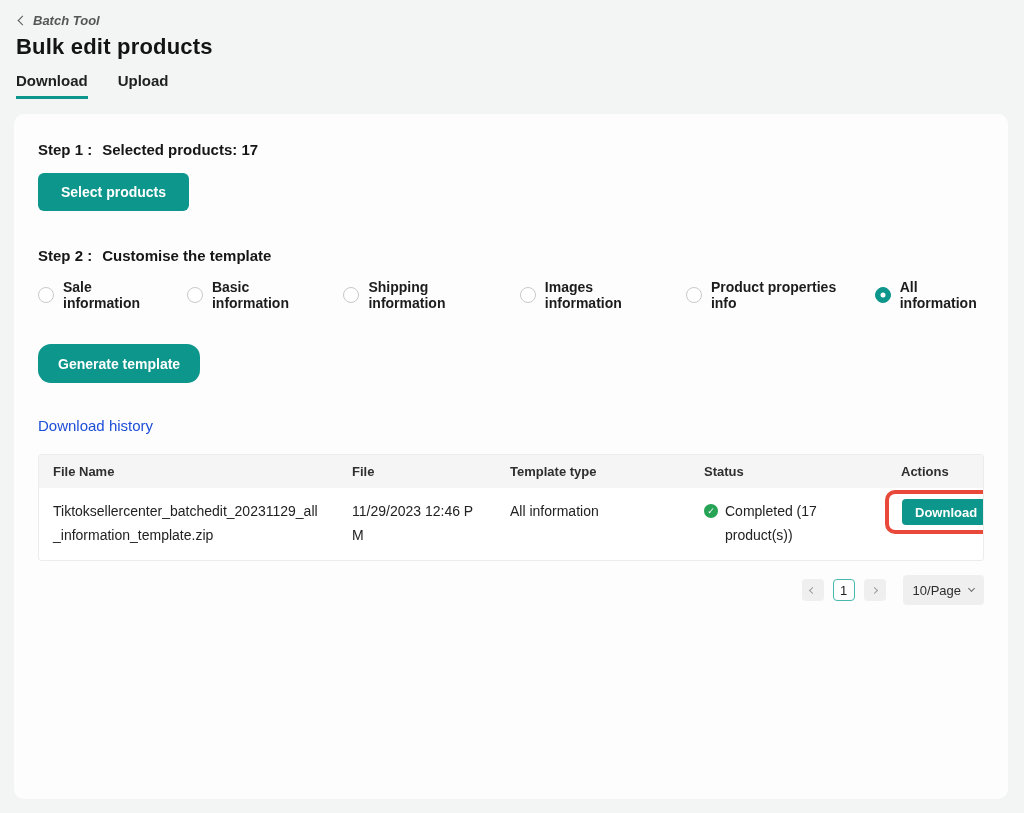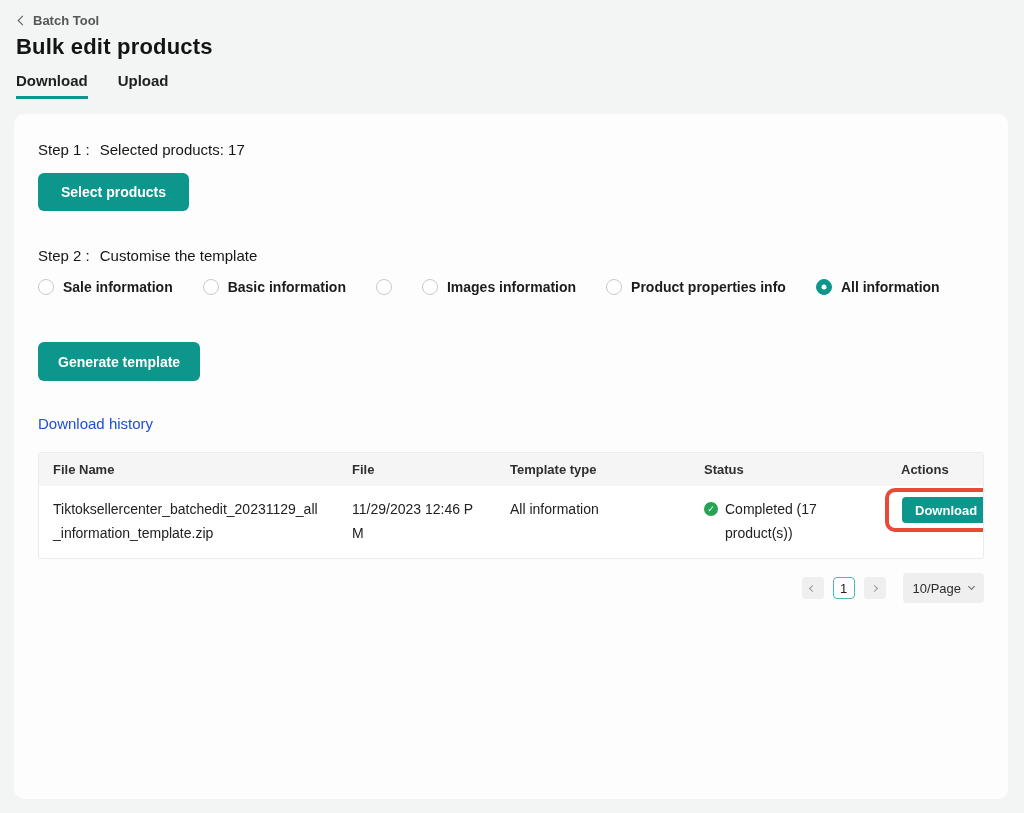--- a/index.html
+++ b/index.html
@@ -14,21 +14,21 @@
     --primary: #0d968b;
     --annotation: #e8493a;
     --success: #27a356;
   }
 
   
   .page-header { padding: 10px 16px 0 16px; }
   .breadcrumb {
     display: inline-flex; align-items: center; gap: 7px;
     color: #565656; font-size: 13px; font-weight: 600;
-    cursor: pointer; margin-left: 3px;
+    cursor: pointer; margin-left: 3px; font-style: italic;
   }
   .chev {
     display: inline-block; width: 7px; height: 7px;
     border-left: 1.8px solid #565656; border-bottom: 1.8px solid #565656;
   }
   .chev-left  { transform: rotate(45deg); }
   .chev-right { transform: rotate(-135deg); }
   .chev-down  { transform: rotate(-45deg); margin-top: -3px; }
   .page-title {
     margin-top: 6px; font-size: 22px; font-weight: 700; color: #141414;
@@ -45,33 +45,33 @@
   
   .card {
     margin: 15px 16px 0 14px;
     height: 685px;
     background: #fdfdfd;
     border-radius: 10px;
     padding: 27px 24px;
   }
   .step-title {
     display: flex; gap: 10px;
-    font-size: 15px; font-weight: 400; color: #161616;
+    font-size: 15px; font-weight: 700; color: #161616;
   }
   .btn-primary {
     display: inline-block;
     background: var(--primary); color: #fff;
     font-size: 14px; font-weight: 700;
     font-family: inherit;
     border: none; border-radius: 6px;
     height: 38px; padding: 8px 23px;
     cursor: pointer;
   }
   .btn-select   { margin-top: 15px; }
-  .btn-generate { margin-top: 47px; height: 39px; padding: 0 20px; }
+  .btn-generate { margin-top: 33px; height: 39px; padding: 0 20px; border-radius: 13px; }
 
   .step2-block { margin-top: 36px; }
   .radio-row { display: flex; gap: 30px; margin-top: 15px; align-items: center; }
   .radio-item { display: flex; align-items: center; gap: 9px; cursor: pointer; }
   .radio-circle {
     width: 16px; height: 16px; border-radius: 50%;
     border: 1.5px solid #c9c9c9; background: #fff;
     position: relative; flex: none;
   }
   .radio-item.selected .radio-circle { background: var(--primary); border-color: var(--primary); }
@@ -196,20 +196,21 @@
       <div class="radio-item">
         <span class="radio-circle"></span>
         <span class="radio-label">Sale information</span>
       </div>
       <div class="radio-item">
         <span class="radio-circle"></span>
         <span class="radio-label">Basic information</span>
       </div>
       <div class="radio-item">
         <span class="radio-circle"></span>
+        <span class="radio-label">Shipping information</span>
       </div>
       <div class="radio-item">
         <span class="radio-circle"></span>
         <span class="radio-label">Images information</span>
       </div>
       <div class="radio-item">
         <span class="radio-circle"></span>
         <span class="radio-label">Product properties info</span>
       </div>
       <div class="radio-item selected">

